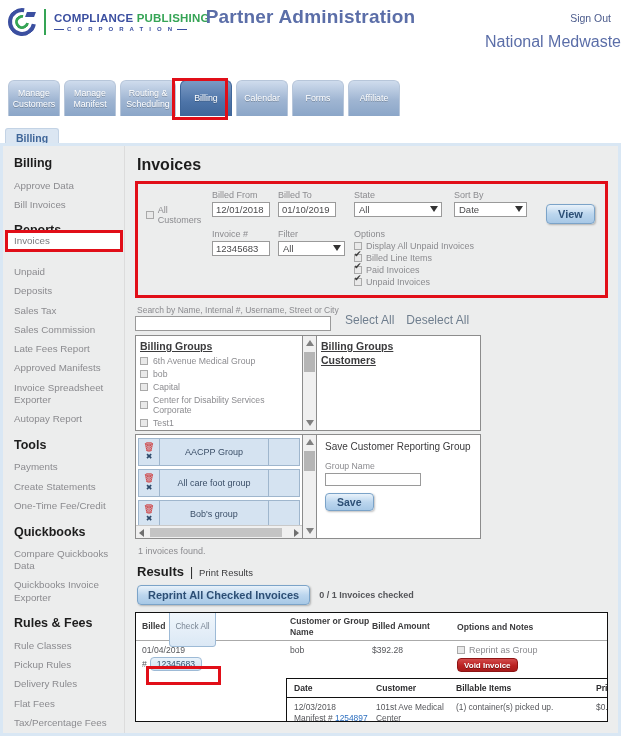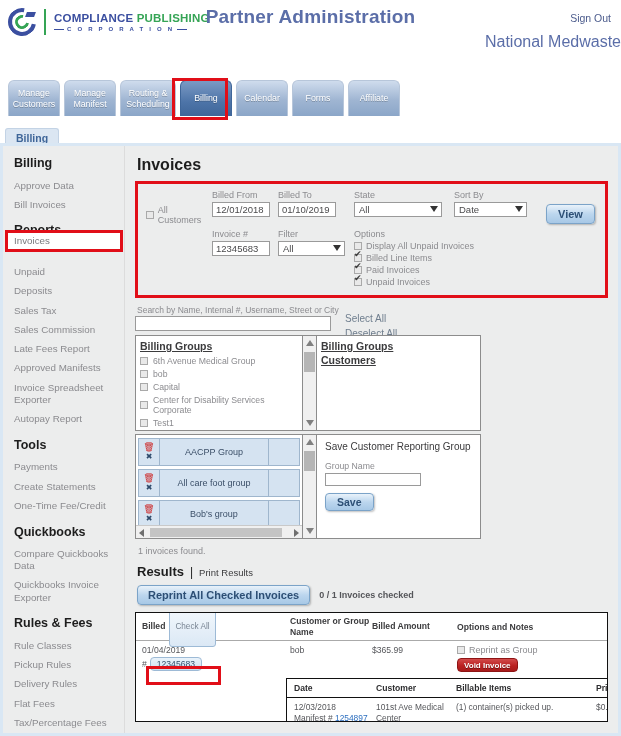--- a/index.html
+++ b/index.html
@@ -133,21 +133,21 @@
     background:linear-gradient(180deg,#e9f2fa 0%, #bcd6ee 50%, #a7c8e6 100%);
     border:1px solid #7ba3c8; border-radius:4px; color:#2d4f75;
     font-family:"Liberation Sans", sans-serif; cursor:pointer;
     box-shadow:1px 1px 2px rgba(0,0,0,.25);
   }
   .view-btn { font-size:11px; font-weight:bold; padding:3px 11px; }
 
   
   .search-label { font-size:8.5px; color:#8b8b8f; margin:7px 0 1px 2px; }
   .search-input { width:196px; height:15px; border:1px solid #9a9a9a; background:#fff; }
-  .selall-row { position:absolute; left:210px; top:0; display:flex; gap:4px; font-size:10px; color:#6f7e8e;flex-direction:column; }
+  .selall-row { position:absolute; left:210px; top:0; display:flex; gap:12px; font-size:12px; color:#6f7e8e; }
   .selall-row span { cursor:pointer; }
 
   .lists { display:flex; margin-top:4px; }
   .listbox {
     width:168px; height:96px; border:1px solid #8c8c8c; background:#fff;
     overflow:hidden; position:relative; padding:3px 4px;
   }
   .listbox.right { width:164px; border-left:none; }
   .grp-head { font-size:10.5px; font-weight:bold; color:#3b3b3d; text-decoration:underline; margin:1px 0 2px; }
   .li { display:flex; align-items:center; gap:5px; font-size:8.7px; color:#8b8b8f; padding:1.5px 0; }
@@ -497,21 +497,21 @@
         <div class="rrow">
           <div class="cell-date" style="position:relative">
             <div>01/04/2019</div>
             <div class="inv-pill">
               <span class="inv-hash">#</span>
               <span class="inv-btn">12345683</span>
             </div>
             <div class="inv-highlight"></div>
           </div>
           <div class="cell-cust">bob</div>
-          <div class="cell-amt">$365.99</div>
+          <div class="cell-amt">$392.28</div>
           <div class="cell-opt">
             <div class="opt-row" style="margin-top:0">
               <span class="cb"></span>
               <span>Reprint as Group</span>
             </div>
             <span class="void-btn">Void Invoice</span>
           </div>
         </div>
 
         <div class="sub-table">

